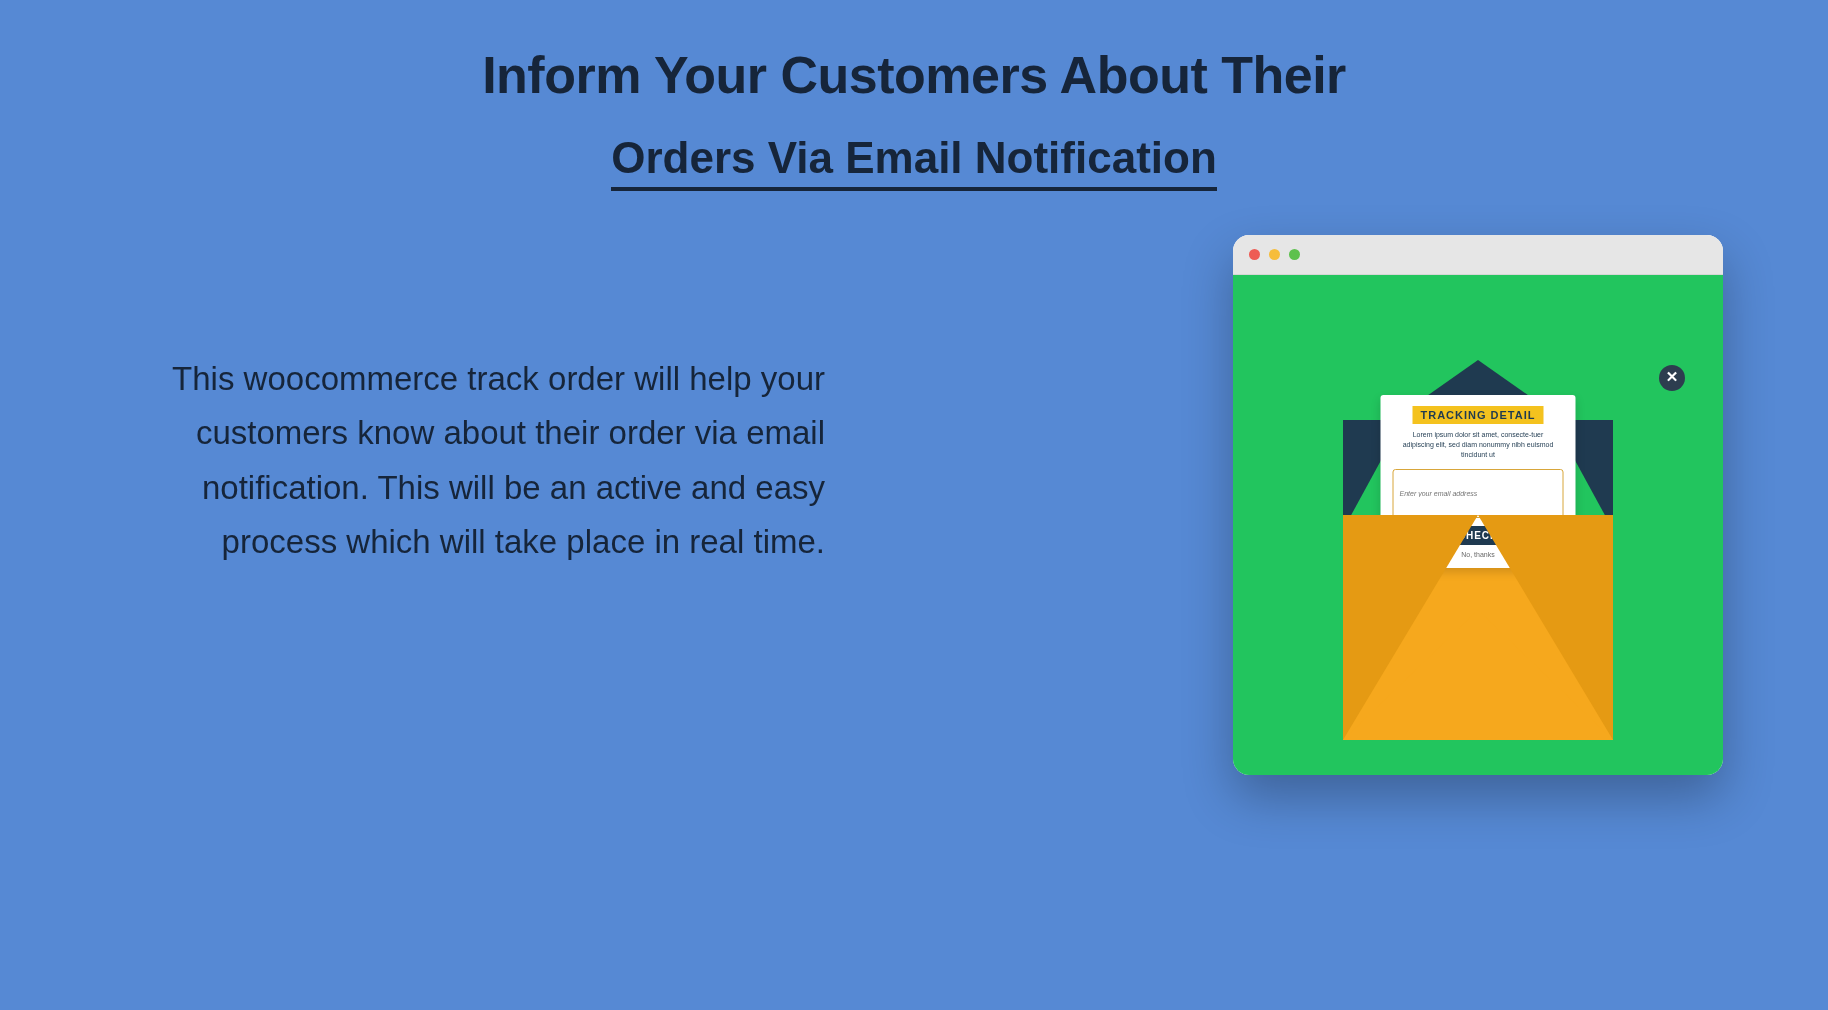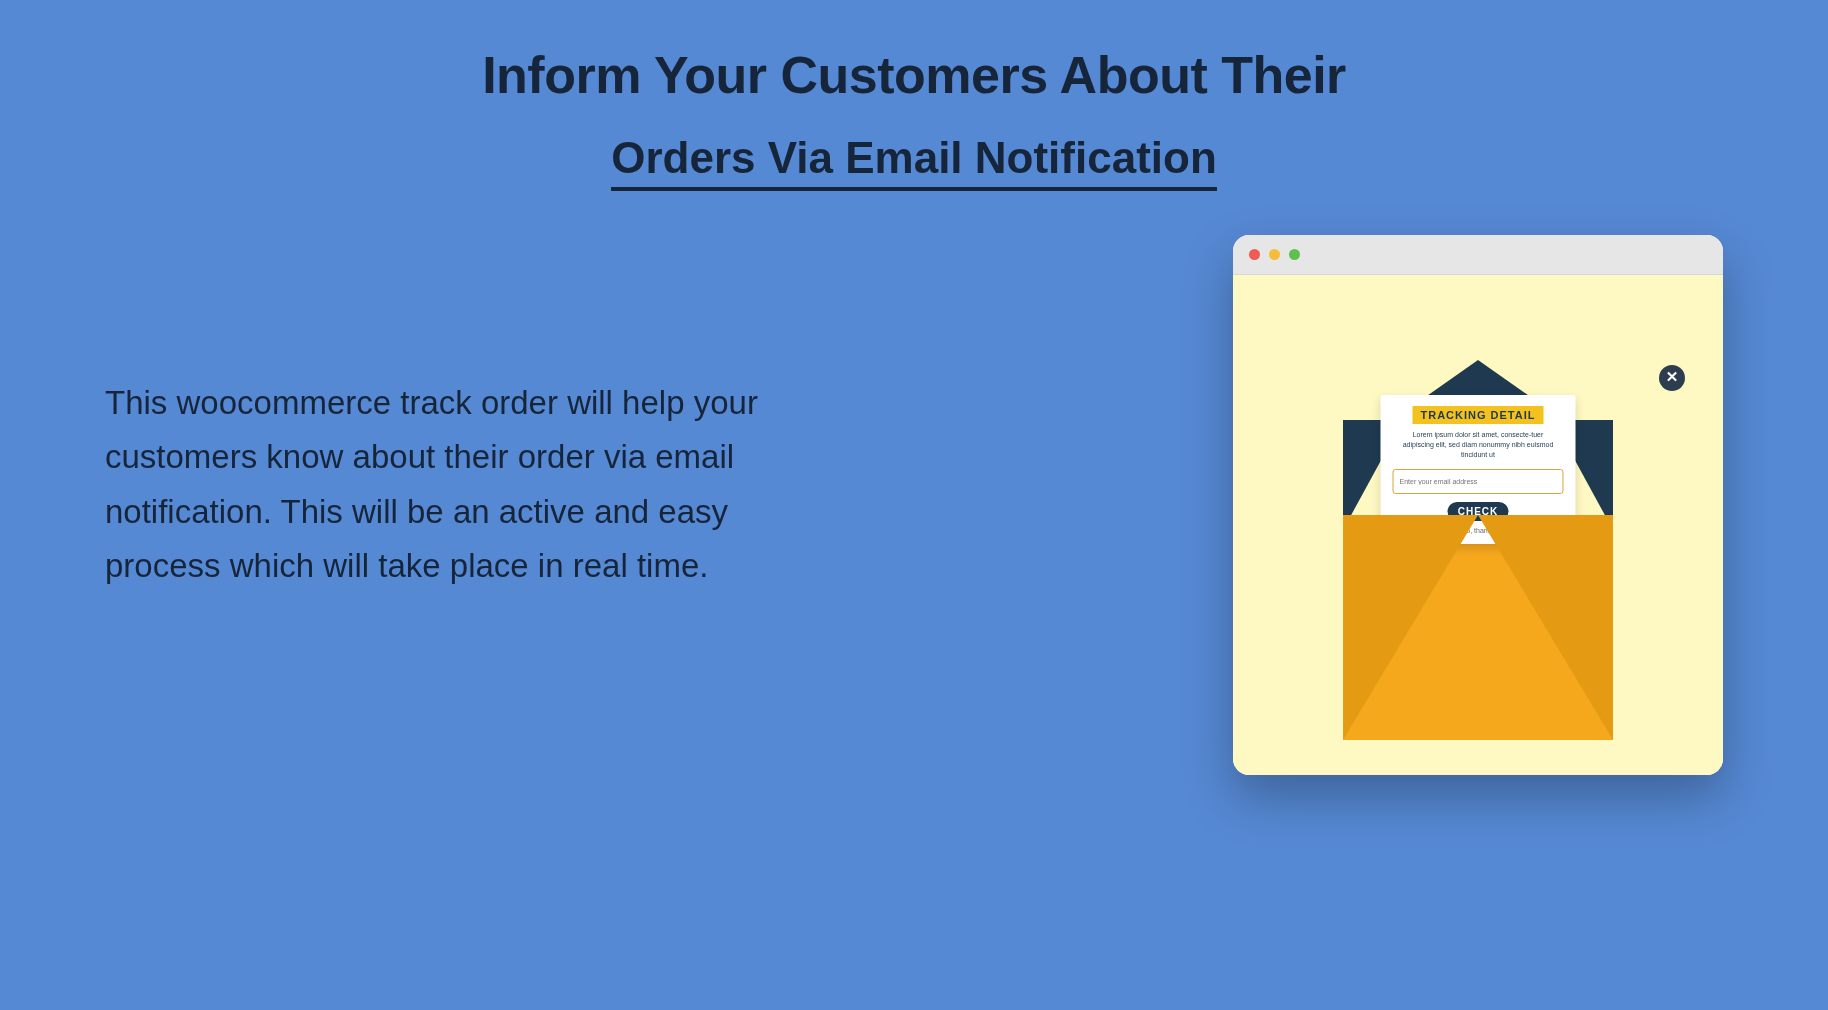--- a/index.html
+++ b/index.html
@@ -27,26 +27,27 @@
     font-size: 44px;
     font-weight: 700;
     color: #16253a;
     margin-top: 28px;
     padding-bottom: 4px;
     border-bottom: 4px solid #16253a;
   }
   .description {
     position: absolute;
     left: 105px;
-    top: 376px;
+    top: 352px;
     width: 720px;
     font-size: 33px;
     line-height: 1.65;
     color: #16253a;
     font-weight: 400;
+    text-align: right;
   }
   
   .browser {
     position: absolute;
     right: 105px;
     top: 235px;
     width: 490px;
     height: 540px;
     background: #fff;
     border-radius: 16px;
@@ -63,21 +64,21 @@
     gap: 9px;
   }
   .dot { width: 11px; height: 11px; border-radius: 50%; }
   .dot-red { background: #ee5c54; }
   .dot-yel { background: #f6bd3b; }
   .dot-grn { background: #5ec14e; }
   .browser-body {
     position: relative;
     width: 100%;
     height: calc(100% - 40px);
-    background: #fef9c3;
+    background: #22c55e;
   }
   .close-x {
     position: absolute;
     top: 90px;
     right: 38px;
     width: 26px;
     height: 26px;
     border-radius: 50%;
     background: #2d3d4f;
     color: #fff;
@@ -156,23 +157,24 @@
     line-height: 1.4;
     margin-top: 6px;
     padding: 0 4px;
   }
   .letter-input {
     margin-top: 10px;
     width: 100%;
     border: 1px solid #d8a63a;
     border-radius: 3px;
     font-size: 7px;
-    padding: 8px 6px;
+    padding: 20px 6px;
     color: #a58b4d;
     background: #fff;
+    font-style: italic;
   }
   .letter-btn {
     display: inline-block;
     margin-top: 8px;
     background: #1f3a50;
     color: #fff;
     font-size: 10px;
     font-weight: 700;
     padding: 4px 10px;
     border-radius: 10px;

